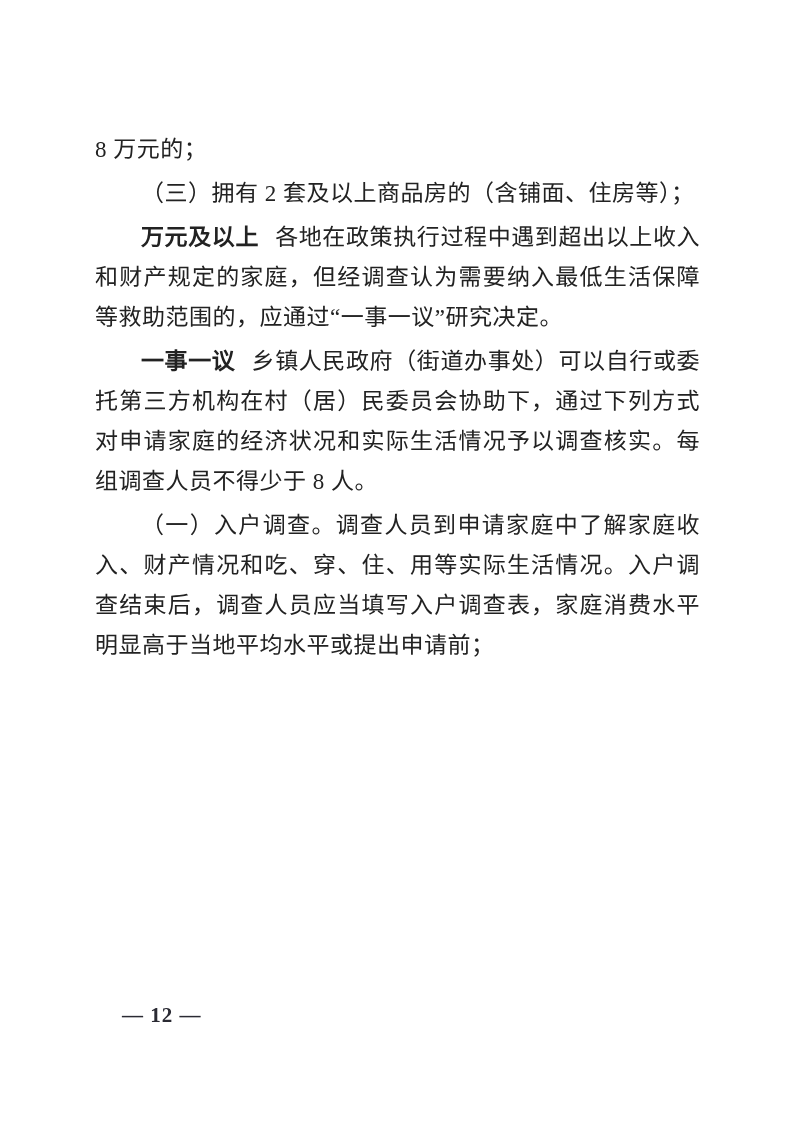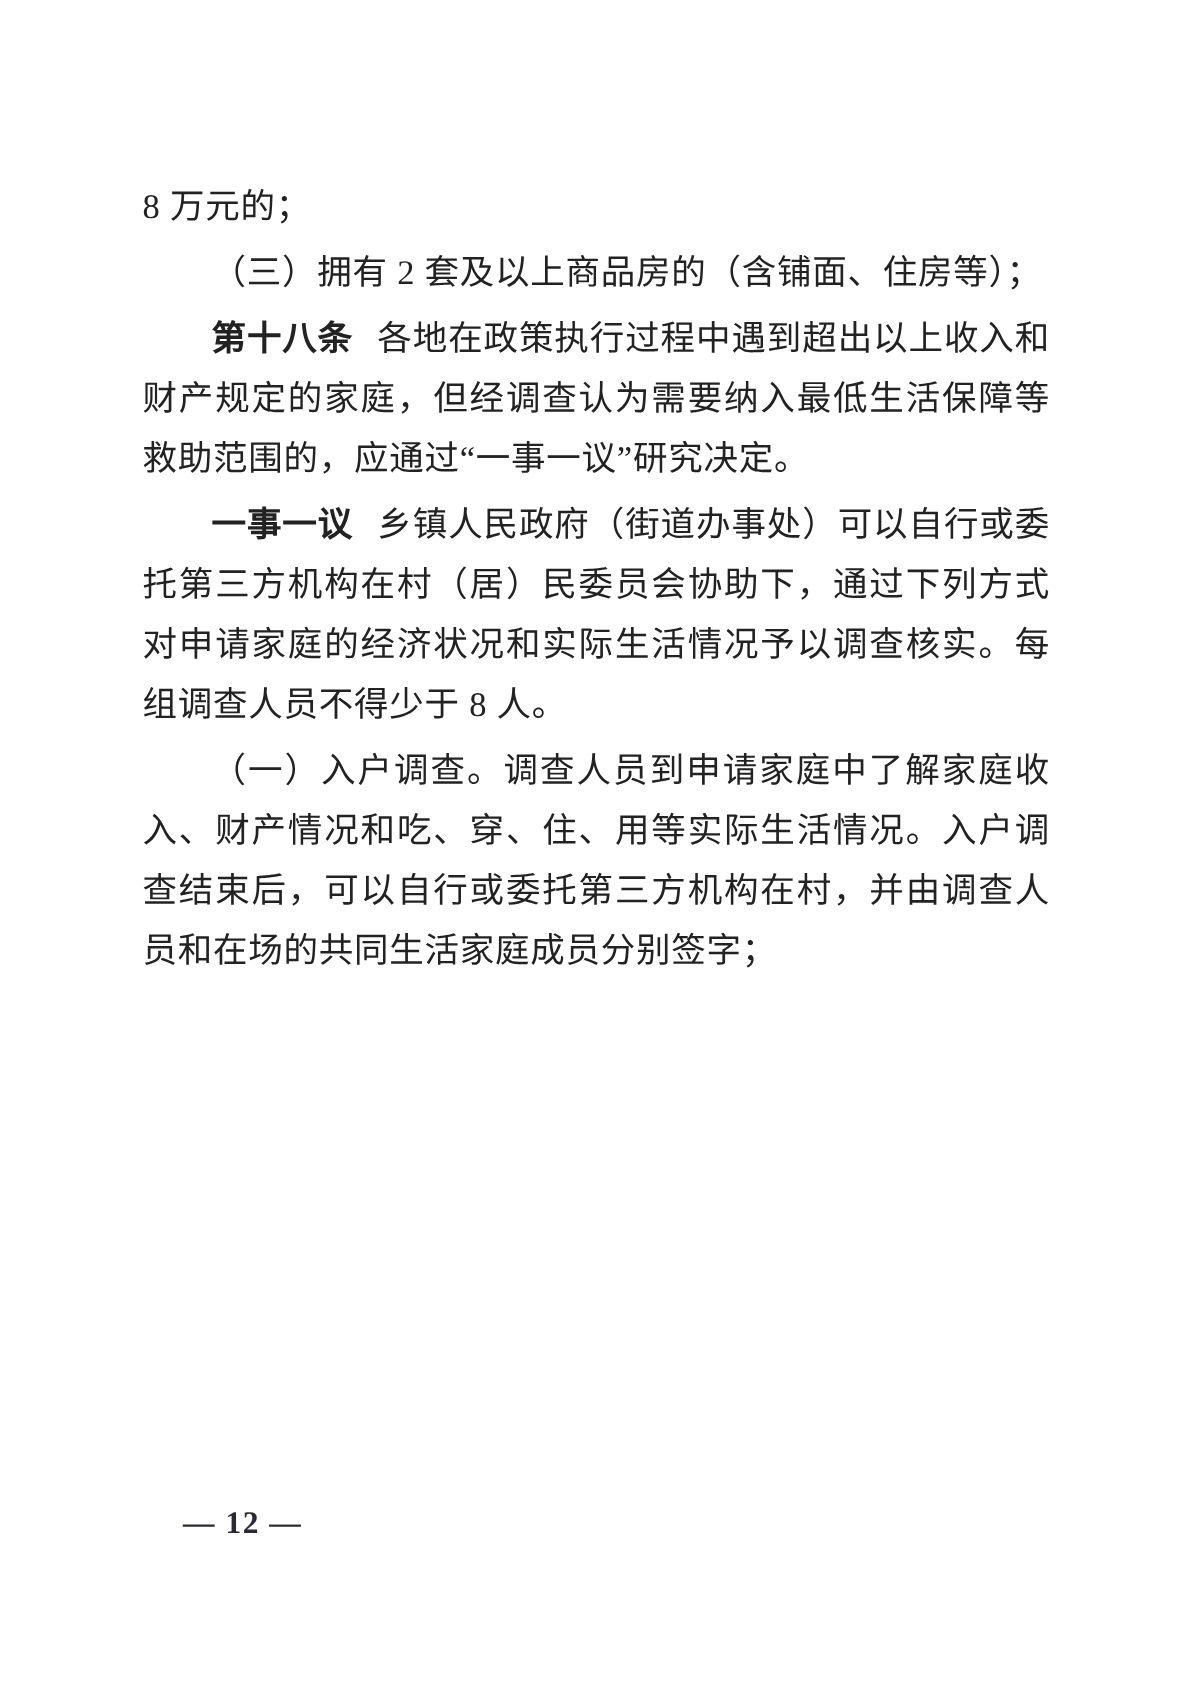--- a/index.html
+++ b/index.html
@@ -11,21 +11,21 @@
     position: relative;
     width: 794px;
     height: 1122px;
     background: #ffffff;
     overflow: hidden;
     font-family: "Liberation Serif", "DejaVu Serif", serif;
     color: #222222;
   }
   .content {
     position: absolute;
-    top: 118px;
+    top: 130px;
     left: 95px;
     width: 605px;
   }
   p.para {
     margin: 0 0 4px 0;
     font-size: 23px;
     line-height: 40px;
     text-align: justify;
     text-justify: inter-ideograph;
     letter-spacing: 0.5px;
@@ -54,23 +54,23 @@
 
 <div class="page">
   <div class="content">
 
     <p class="para"><span>8 万元的；</span></p>
 
     <p class="para indent"><span>（三）拥有 2 套及以上商品房的（含铺面、住房等）；</span></p>
 
 
 
-    <p class="para indent"><span class="article-no">第十八条</span><span>各地在政策执行过程中遇到超出以上收入和财产规定的家庭，但经调查认为需要纳入最低生活保障等救助范围的，应通过“一事一议”研究决定。</span></p>
+    <p class="para indent"><span class="article-no">万元及以上</span><span>各地在政策执行过程中遇到超出以上收入和财产规定的家庭，但经调查认为需要纳入最低生活保障等救助范围的，应通过“一事一议”研究决定。</span></p>
 
     <p class="para indent"><span class="article-no">一事一议</span><span>乡镇人民政府（街道办事处）可以自行或委托第三方机构在村（居）民委员会协助下，通过下列方式对申请家庭的经济状况和实际生活情况予以调查核实。每组调查人员不得少于 8 人。</span></p>
 
-    <p class="para indent"><span>（一）入户调查。调查人员到申请家庭中了解家庭收入、财产情况和吃、穿、住、用等实际生活情况。入户调查结束后，可以自行或委托第三方机构在村，并由调查人员和在场的共同生活家庭成员分别签字；</span></p>
+    <p class="para indent"><span>（一）入户调查。调查人员到申请家庭中了解家庭收入、财产情况和吃、穿、住、用等实际生活情况。入户调查结束后，调查人员应当填写入户调查表，家庭消费水平明显高于当地平均水平或提出申请前；</span></p>
 
 
   </div>
 
   <div class="footer">— 12 —</div>
 </div>
 
 </body></html>

